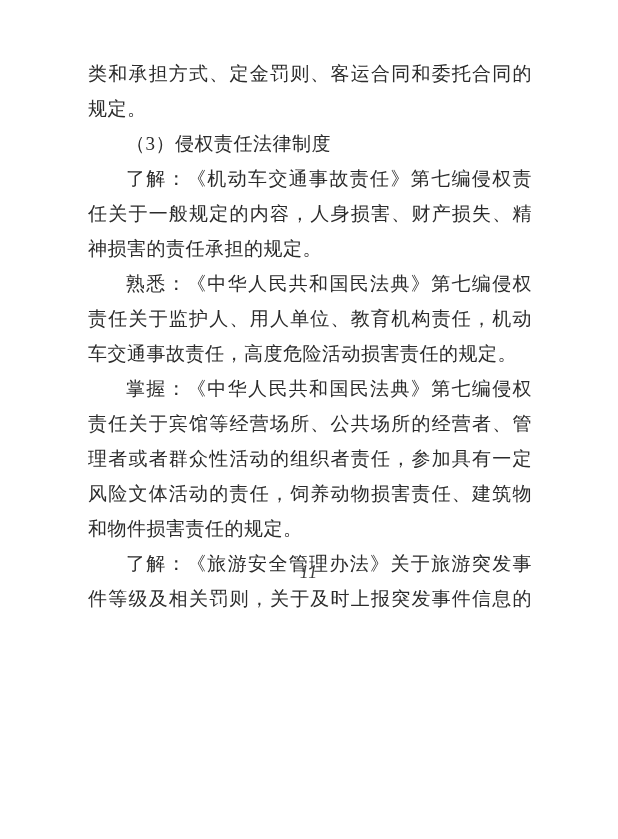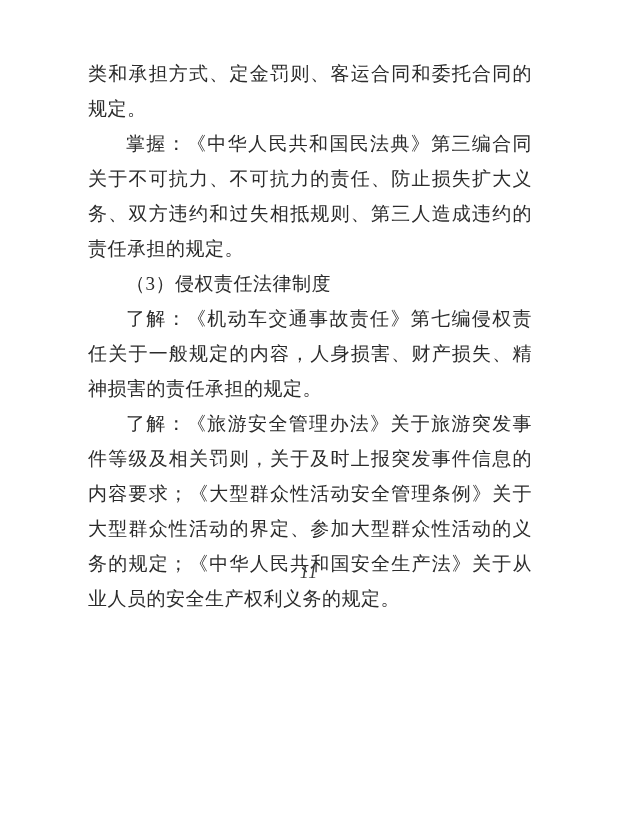--- a/index.html
+++ b/index.html
@@ -39,19 +39,20 @@
     letter-spacing: 1px;
     font-style: italic;
   }
 </style>
 </head>
 <body>
 
 <div class="page" style="background: rgb(255, 255, 255); color: rgb(43, 43, 43);">
   <div class="text-block">
       <p>类和承担方式、定金罚则、客运合同和委托合同的规定。</p>
-      <p class="indent">掌握：《中华人民共和国民法典》第三编合同关于不可抗力、不可抗力的责任、防止损失扩大义务、双方违约和过失相抵规则、第三人造成违约的责任承担的规定。</p>
       <p class="indent">（3）侵权责任法律制度</p>
       <p class="indent">了解：《机动车交通事故责任》第七编侵权责任关于一般规定的内容，人身损害、财产损失、精神损害的责任承担的规定。</p>
+      <p class="indent">熟悉：《中华人民共和国民法典》第七编侵权责任关于监护人、用人单位、教育机构责任，机动车交通事故责任，高度危险活动损害责任的规定。</p>
+      <p class="indent">掌握：《中华人民共和国民法典》第七编侵权责任关于宾馆等经营场所、公共场所的经营者、管理者或者群众性活动的组织者责任，参加具有一定风险文体活动的责任，饲养动物损害责任、建筑物和物件损害责任的规定。</p>
       <p class="indent">了解：《旅游安全管理办法》关于旅游突发事件等级及相关罚则，关于及时上报突发事件信息的内容要求；《大型群众性活动安全管理条例》关于大型群众性活动的界定、参加大型群众性活动的义务的规定；《中华人民共和国安全生产法》关于从业人员的安全生产权利义务的规定。</p>
     </div>
   <div class="page-number" style="color: rgb(60, 60, 60);">11</div>
 </div>
 
 </body></html>

